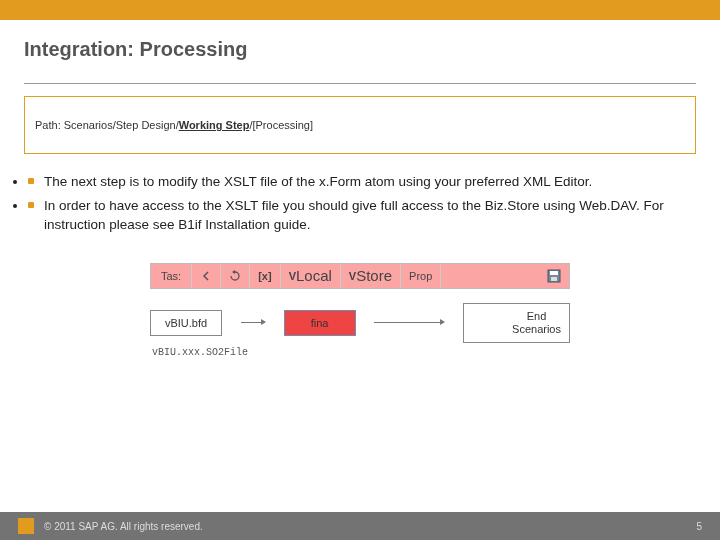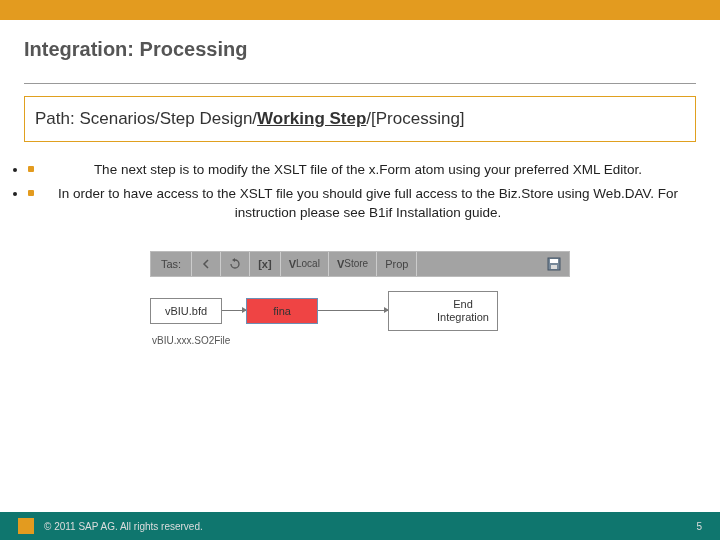--- a/index.html
+++ b/index.html
@@ -25,80 +25,80 @@
     color: #555;
   }
   .divider {
     margin: 12px 24px 0 24px;
     border: none;
     border-top: 1px solid #999;
   }
   .path-box {
     margin: 12px 24px 0 24px;
     border: 1.5px solid #e0a01f;
-    padding: 12px 10px;
-    font-size: 17px;
+    padding: 22px 10px;
+    font-size: 11px;
     color: #333;
   }
   .path-label { display:inline; }
   .path-seg { display:inline; }
   .path-seg.bold { font-weight: bold; text-decoration: underline; }
   .bullets {
     margin: 18px 28px 0 28px;
   }
   .bullet-item {
     position: relative;
     padding-left: 16px;
     font-size: 13.5px;
     color: #222;
     line-height: 1.45;
     margin-bottom: 4px;
-    text-align: center;
   }
   .bullet-item::before {
     content: "";
     position: absolute;
     left: 0;
     top: 6px;
     width: 6px;
     height: 6px;
     background: #e39b1f;
     border-radius: 1px;
   }
   .diagram {
     margin: 28px auto 0 auto;
     width: 420px;
   }
   .toolbar {
     display: flex;
     align-items: center;
     height: 26px;
-    background: #a3a3a3;
+    background: #fca5a5;
     border: 1px solid #bbb;
     font-size: 11px;
   }
   .tb-cell {
     display: flex;
     align-items: center;
     justify-content: center;
     height: 100%;
     border-right: 1px solid #ccc;
     padding: 0 8px;
     color: #444;
     white-space: nowrap;
   }
   .tb-cell:last-child { border-right: none; flex:1; justify-content:flex-end;}
   .tb-label { padding: 0 10px; }
   .icon-svg { display:block; }
-  .sub { font-size: 10px; }
+  .sub { font-size: 15px; }
   .flow-row {
     display: flex;
     align-items: center;
     margin-top: 14px;
     gap: 0;
+    justify-content: space-between;
   }
   .flow-node {
     border: 1px solid #888;
     background: #fff;
     font-size: 11px;
     color: #333;
     padding: 6px 8px;
     min-width: 72px;
     text-align: center;
     position: relative;
@@ -124,26 +124,27 @@
     right:-1px; top:-3px;
     border-left:5px solid #777;
     border-top:3.5px solid transparent;
     border-bottom:3.5px solid transparent;
   }
   .below-label {
     font-size: 10px;
     color: #555;
     margin-top: 4px;
     margin-left: 2px;
+    font-family: Liberation Mono, monospace;
   }
   .footer {
     position: absolute;
     left: 0; right: 0; bottom: 0;
     height: 28px;
-    background: #0f766e;
+    background: #737373;
     color: #ddd;
     font-size: 10px;
     display: flex;
     align-items: center;
     justify-content: space-between;
     padding: 0 18px;
   }
   .gold-square {
     width: 16px; height: 16px;
     background: #e39b1f;
@@ -211,21 +212,21 @@
 
   <div class="flow-row">
     <div>
       <div class="flow-node">vBIU.bfd</div>
     </div>
     <div class="conn"></div>
     <div class="flow-node blue">fina</div>
     <div class="conn" style="width:70px"></div>
     <div class="flow-node end">
       <div>End</div>
-      <div>Integration</div>
+      <div>Scenarios</div>
     </div>
   </div>
   <div class="below-label">vBIU.xxx.SO2File</div>
 </div>
 
 <div class="footer">
   <div class="footer-left">
     <span class="gold-square"></span>
     <span>© 2011 SAP AG. All rights reserved.</span>
   </div>

